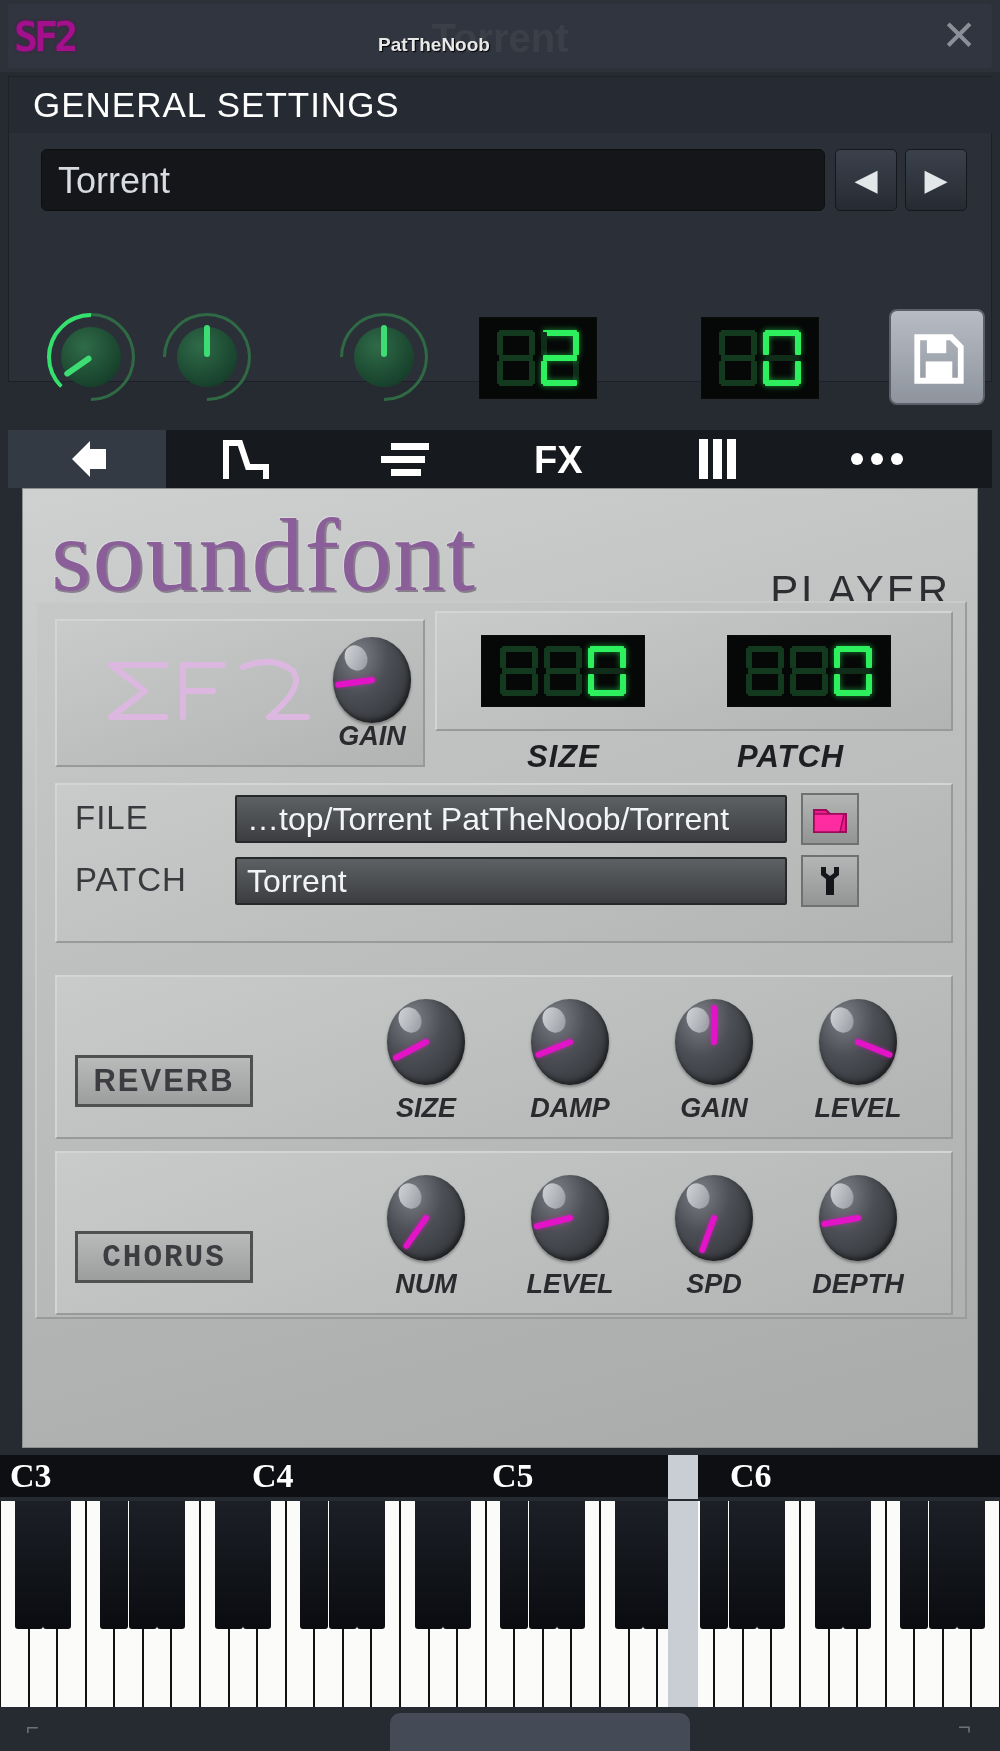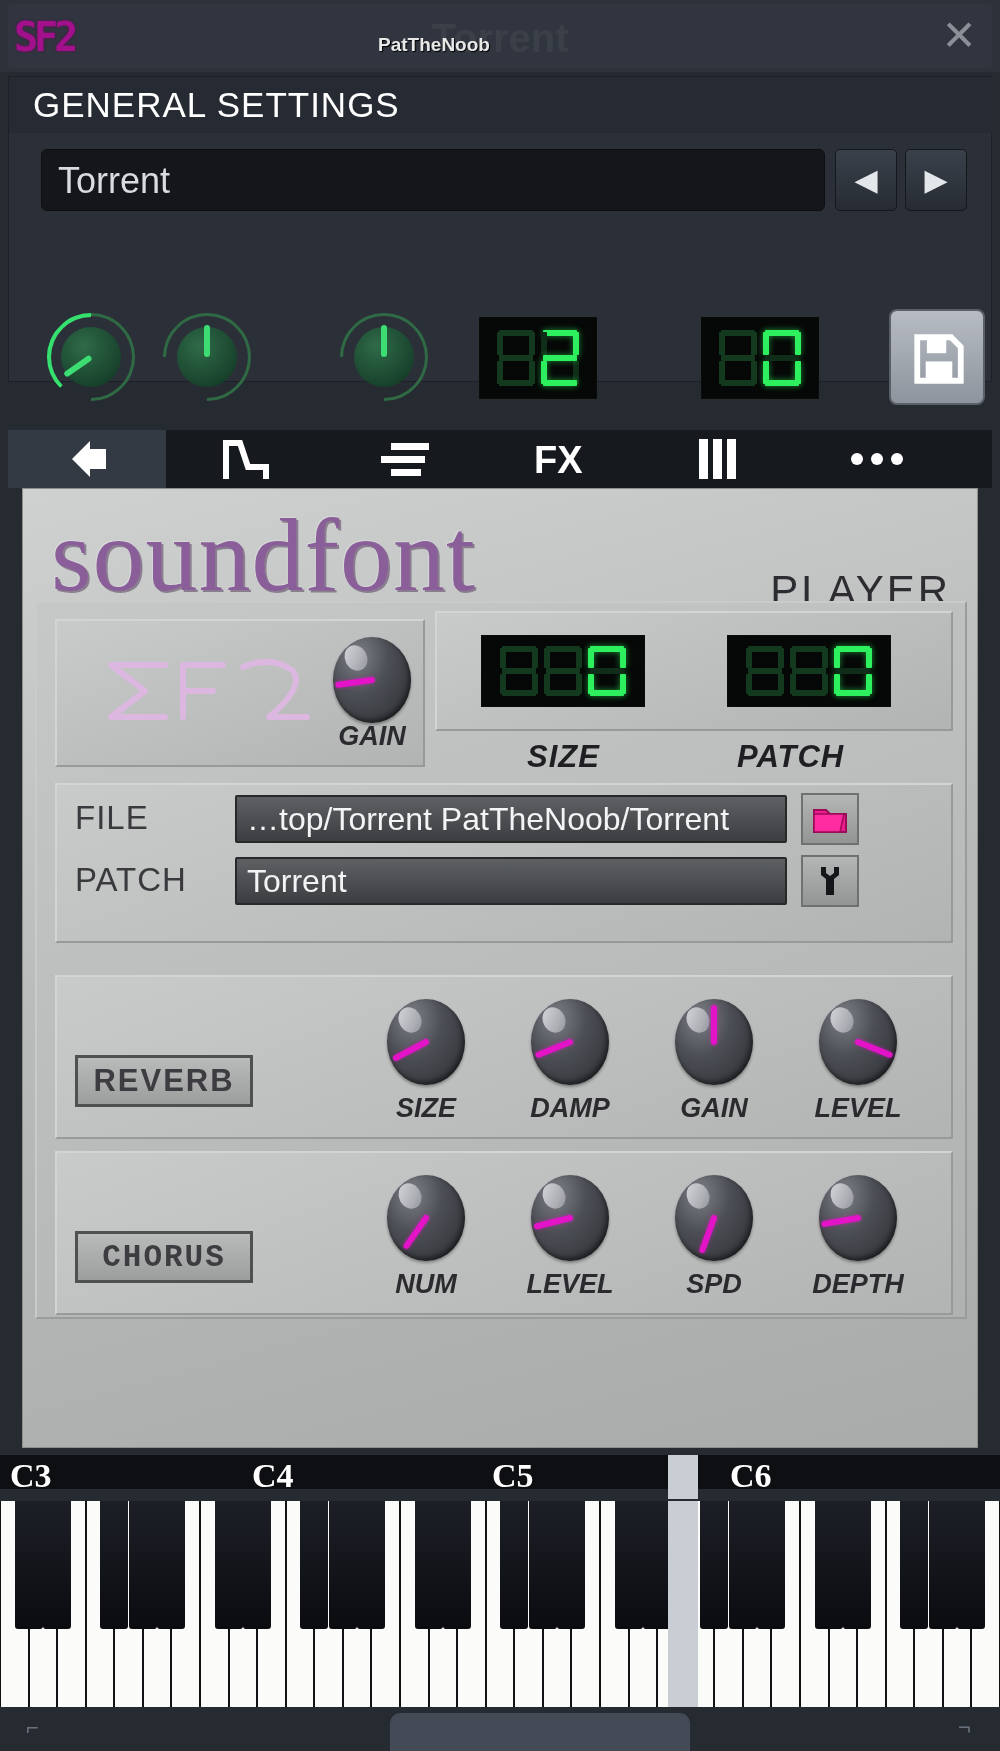--- a/index.html
+++ b/index.html
@@ -217,21 +217,21 @@
     position:absolute; width: 178px; height: 52px;
     background: linear-gradient(#b9bbba,#9c9e9d);
     border: 3px solid #4e5150; cursor:pointer;
     display:flex; align-items:center; justify-content:center;
     font-size: 31px; font-weight: bold; color:#3d3c40; letter-spacing: 2px;
     font-family:"Liberation Sans Narrow","Liberation Sans",sans-serif;
   }
 
   
   .kb-labels {
-    position:absolute; left: 0; top: 1455px; width: 1000px; height: 34px;
+    position:absolute; left: 0; top: 1455px; width: 1000px; height: 42px;
     background: #0d0f12;
   }
   .kb-lab {
     position:absolute; top: 2px; font-size: 34px; font-weight: bold; color:#ffffff;
     font-family:"Liberation Serif","DejaVu Serif",serif;
   }
   .kb-marker {
     position:absolute; top: 0px; width: 30px; height: 44px; background:#c9cdd4;
   }
   .keyboard {

